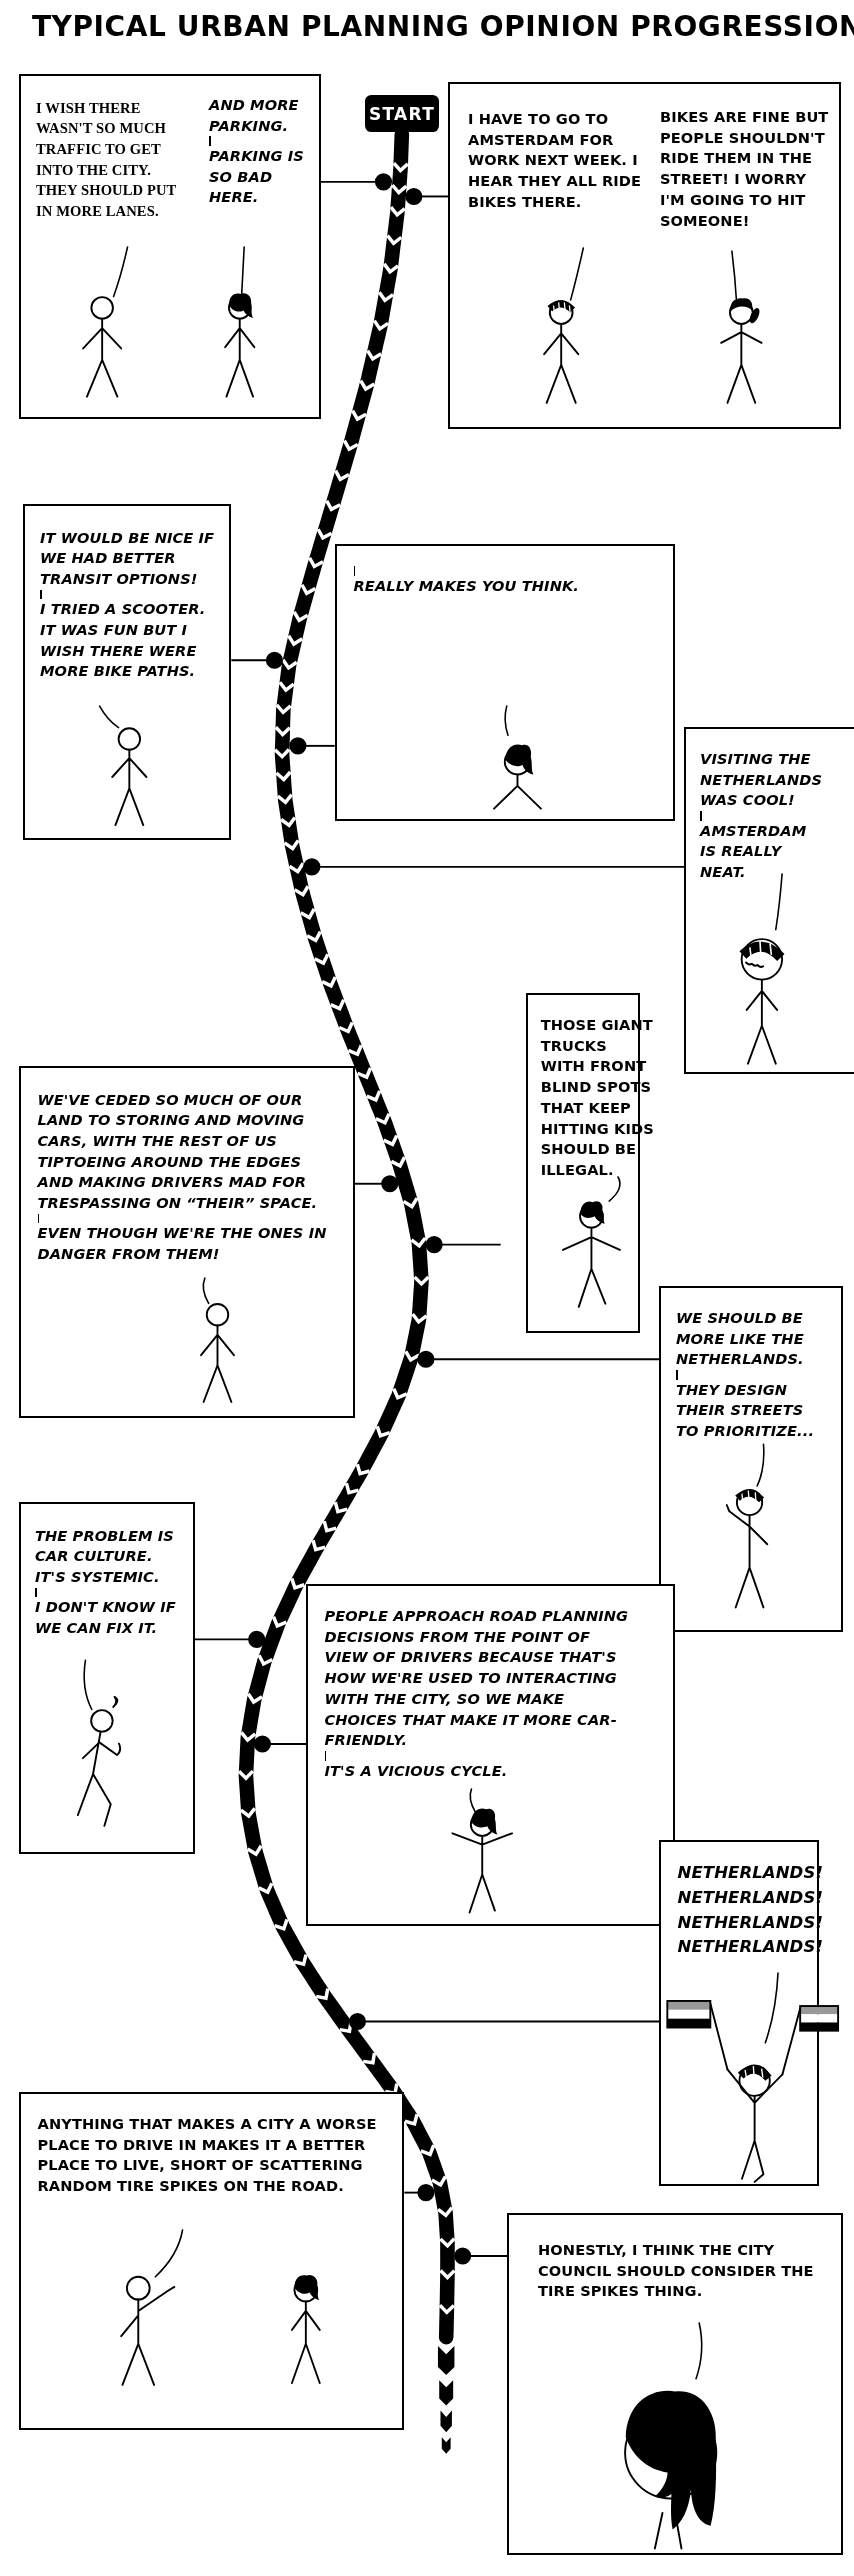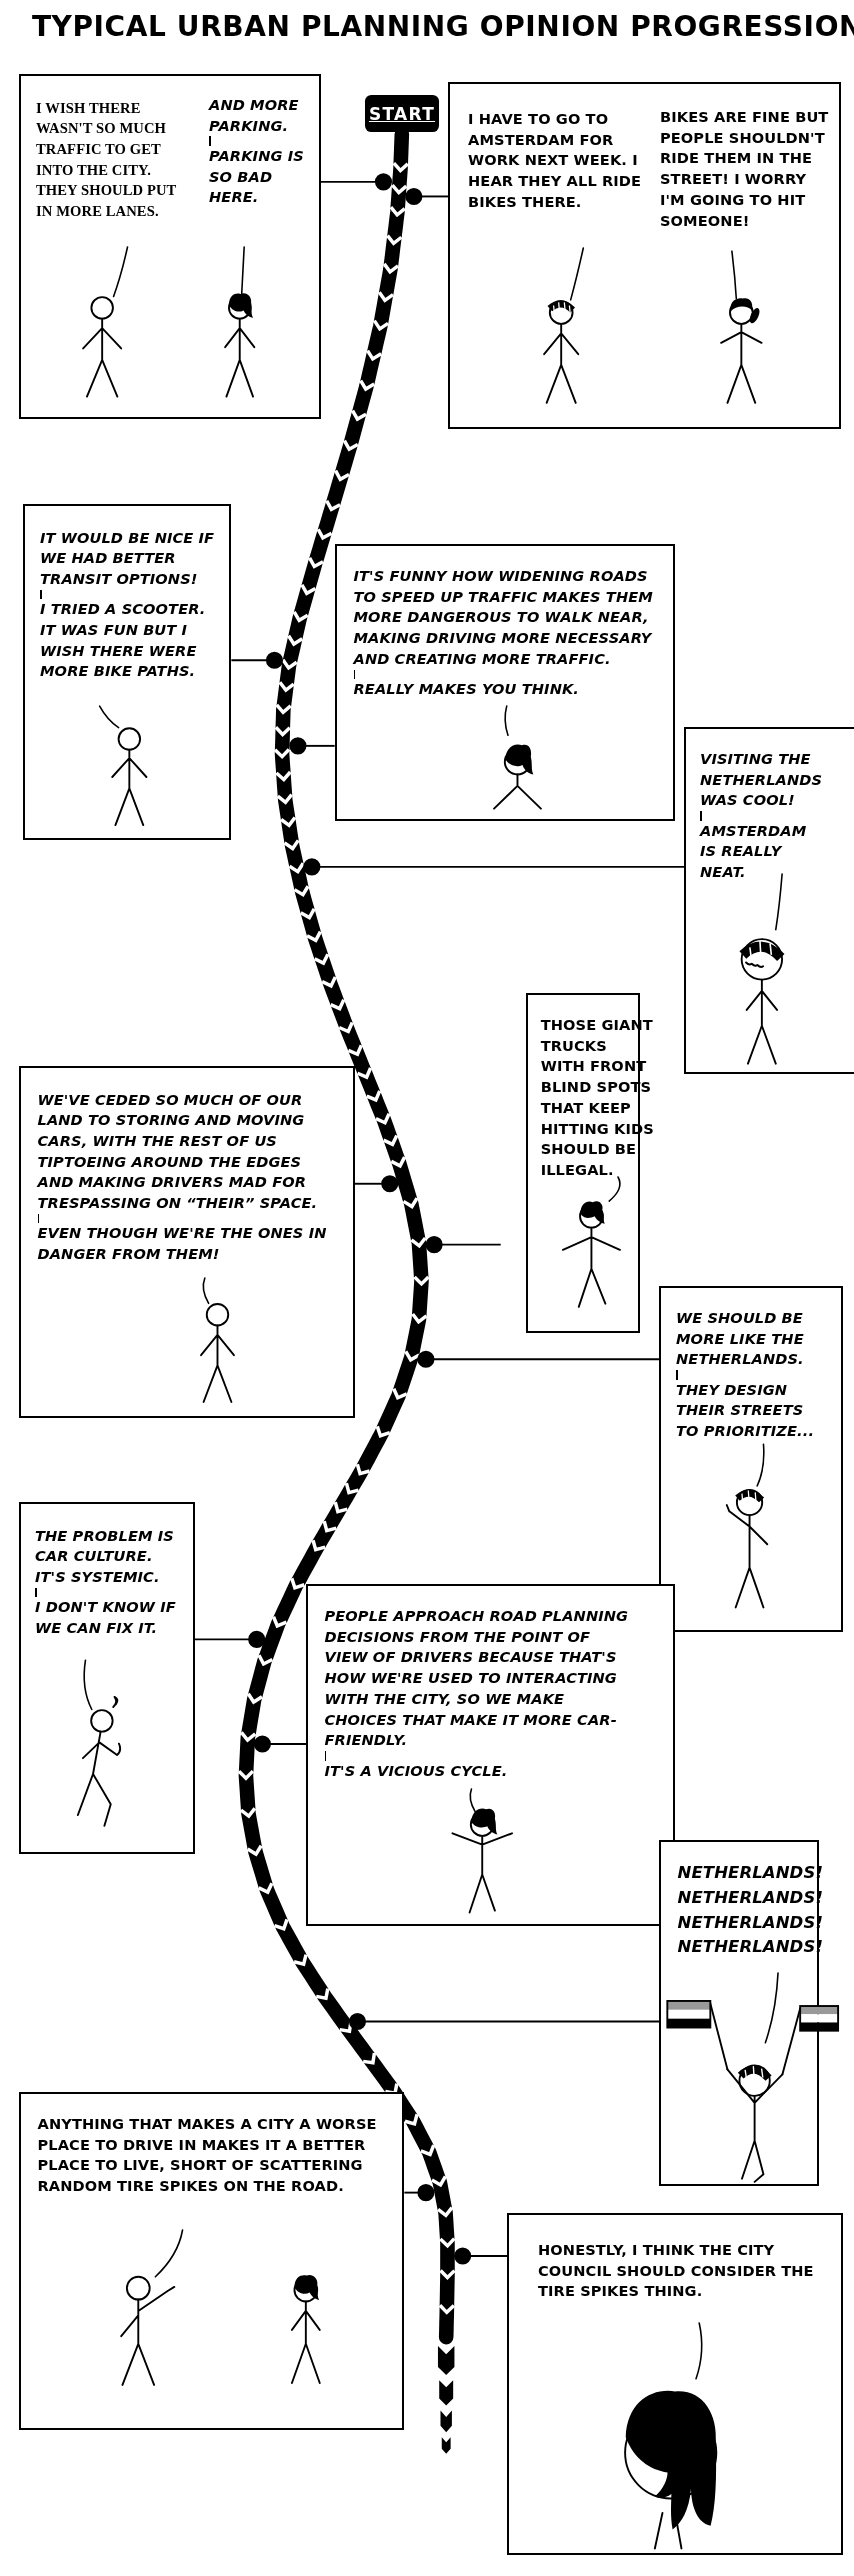--- a/index.html
+++ b/index.html
@@ -8,21 +8,21 @@
   .title{position:absolute;top:10px;left:0;width:100%;text-align:center;
          font-size:28px;font-weight:700;letter-spacing:0.6px;white-space:nowrap;padding-left:20px;}
   #flow{position:absolute;left:0;top:0;z-index:1;overflow:visible;}
   .panel{position:absolute;border:2.5px solid #000;background:#fff;box-sizing:border-box;z-index:2;}
   .speech{position:absolute;font-weight:700;font-size:14.6px;line-height:1.42;letter-spacing:0.1px;}
   .speech div{margin:0;font-style:italic;}
   .ptick{width:1.9px;height:9.5px;background:#000;margin:4.4px 0 4.4px 42%;}
   .chant .line{font-style:italic;font-size:16.5px;line-height:1.5;white-space:nowrap;}
   .start-sign{position:absolute;left:365px;top:95px;width:74px;height:37px;background:#000;
       border-radius:6.3px;color:#fff;font-size:17px;font-weight:700;letter-spacing:1.3px;
-      display:flex;align-items:center;justify-content:center;z-index:2;text-decoration:underline;}
+      display:flex;align-items:center;justify-content:center;z-index:2;}
   .fig{position:absolute;bottom:2.5px;overflow:visible;}
   .ink{stroke:#000;stroke-width:3;fill:none;stroke-linecap:round;stroke-linejoin:round;}
   .hair{fill:#000;stroke:none;}
   .ptr{stroke:#000;stroke-width:2.5;fill:none;stroke-linecap:round;}
 </style>
 </head>
 <body>
 
 <div class="canvas">
 
@@ -156,21 +156,20 @@
       <path class="ptr" d="M118,0 Q130,22 148,34"></path>
       <g>
         <circle class="ink" cx="165" cy="52" r="17"></circle>
         <path class="ink" d="M165,69 V130 M165,82 L138,112 M165,82 L192,112 M165,130 L143,188 M165,130 L187,188"></path>
       </g>
     </svg>
   </div>
 
   <div class="panel" style="left:335px;top:544px;width:340px;height:277px;">
     <div class="speech" style="left:16.5px;top:20px;width:309px;">
-      <div>IT'S FUNNY HOW WIDENING ROADS TO SPEED UP TRAFFIC MAKES THEM MORE DANGEROUS TO WALK NEAR, MAKING DRIVING MORE NECESSARY AND CREATING MORE TRAFFIC.</div>
       <div class="ptick"></div>
       <div>REALLY MAKES YOU THINK.</div>
     </div>
     <svg class="fig" style="left:0;" width="335" height="111" viewBox="0 0 529 175">
       <path class="ptr" d="M268,0 Q262,22 270,46"></path>
       <g>
         <circle class="ink" cx="285" cy="88" r="20"></circle>
         <path class="hair" d="M266,84 C266,64 282,58 292,62 C304,58 308,70 306,80 C309,92 306,100 310,108 C300,106 295,99 293,93 C285,97 272,95 266,84 Z"></path>
         <path class="ink" d="M285,108 V126 M285,126 L248,162 M285,126 L322,162"></path>
       </g>

